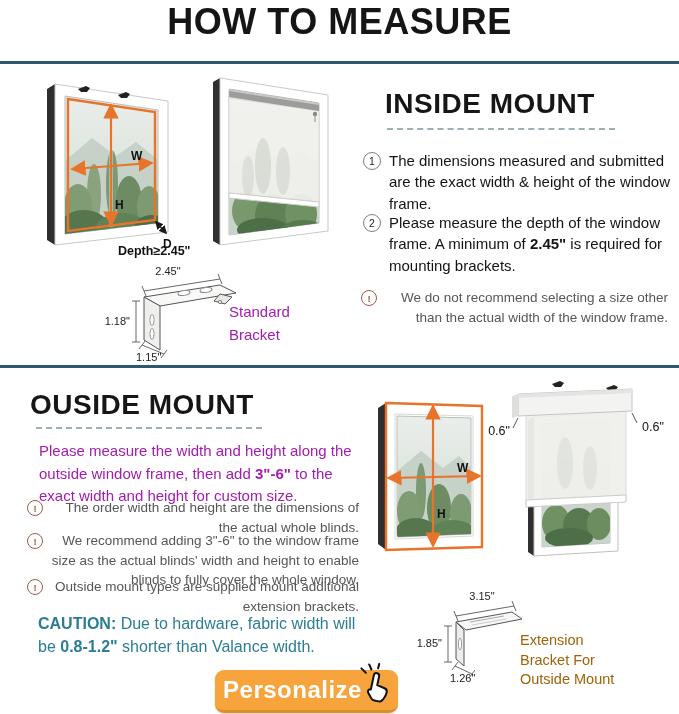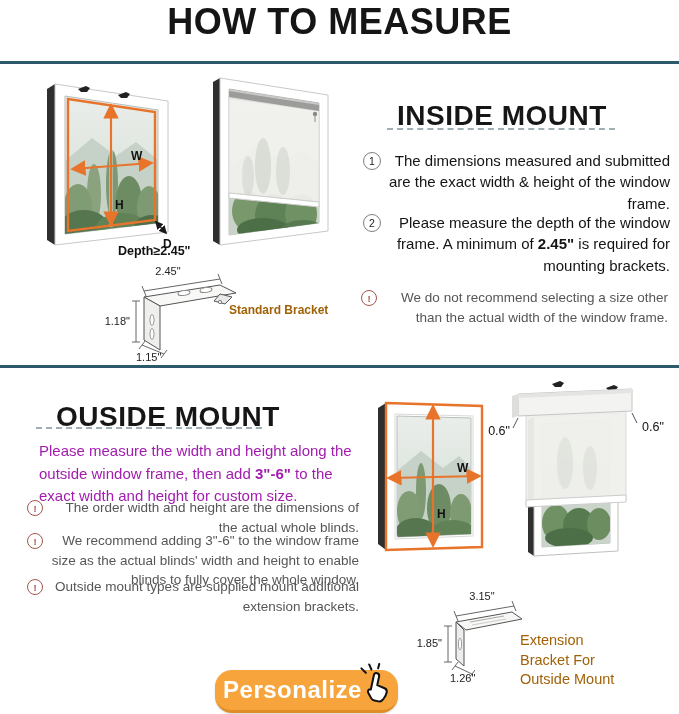--- a/index.html
+++ b/index.html
@@ -4,55 +4,55 @@
 <style>
   html,body{margin:0;padding:0;background:#fff;}
   .page{position:relative;width:679px;height:714px;background:#fff;overflow:hidden;
         font-family:"Liberation Sans",sans-serif;color:#111;}
   .title{position:absolute;top:1px;left:0;width:100%;text-align:center;margin:0;
          font-size:36px;font-weight:700;letter-spacing:.5px;color:#151515;}
   .subtitle{position:absolute;top:37px;left:0;width:100%;text-align:center;margin:0;
             font-size:17px;color:#1c1c1c;}
   .rule{position:absolute;left:0;width:679px;height:3px;background:#2b5b6b;}
   .r1{top:61px}.r2{top:365px}
-  h2.sec{position:absolute;margin:12px;font-size:28px;font-weight:700;letter-spacing:.5px;color:#161616;}
+  h2.sec{position:absolute;margin:0;font-size:28px;font-weight:700;letter-spacing:.5px;color:#161616;}
   .t-in{left:385px;top:88px}
-  .t-out{left:44px;top:389px}
+  .t-out{left:30px;top:389px}
   .dash{position:absolute;height:0;border-top:2px dashed #9fb0b5;}
   .d-in{left:387px;top:128px;width:228px}
   .d-out{left:36px;top:427px;width:226px}
   .step{position:absolute;display:flex;gap:8px;width:307px;}
   .s1{left:363px;top:150px}.s2{left:363px;top:212px}
   .num{flex:0 0 auto;width:16px;height:16px;border:1px solid #808080;border-radius:50%;
        font-size:10.5px;color:#222;display:flex;align-items:center;justify-content:center;margin-top:2px;}
-  .stext{font-size:15px;line-height:1.42;color:#141414;text-align:right;}
+  .stext{font-size:15px;line-height:1.42;color:#141414;}
   .note{position:absolute;display:flex;gap:8px;}
   .bang{flex:0 0 auto;width:14px;height:14px;border:1.4px solid #a2584e;border-radius:50%;
         color:#a2584e;font-size:9.5px;font-weight:700;display:flex;align-items:center;
         justify-content:center;margin-top:2px;}
   .ntext{font-size:13.5px;line-height:1.45;color:#565656;text-align:right;}
   .n-in{left:361px;top:288px;width:307px}
   .n-o1{left:27px;top:498px;width:332px}
   .n-o2{left:27px;top:531px;width:332px}
   .n-o3{left:27px;top:577px;width:332px}
   .intro{position:absolute;left:39px;top:440px;width:332px;font-size:15px;line-height:1.5;color:#a21caf;}
   .caution{position:absolute;left:38px;top:612px;width:338px;font-size:16px;line-height:1.45;color:#2b7d96;}
   .cb{font-weight:700;}
   .depth{position:absolute;left:118px;top:244px;font-size:12.5px;font-weight:600;color:#111;}
-  .brkAname{position:absolute;left:229px;top:301px;width:100px;font-size:12px;line-height:1.5;color:#a16207;font-weight:bold;}
+  .brkAname{position:absolute;left:229px;top:301px;width:100px;font-size:15px;line-height:1.5;color:#a21caf;}
   .extname{position:absolute;left:520px;top:631px;font-size:14.5px;line-height:1.35;color:#a16207;}
   svg{position:absolute;display:block;}
   .winA{left:34px;top:76px;width:152px;height:180px}
   .winB{left:203px;top:76px;width:138px;height:182px}
   .brkA{left:92px;top:262px;width:155px;height:103px}
   .winC{left:371px;top:386px;width:120px;height:182px}
   .shadeD{left:480px;top:378px;width:200px;height:192px}
   .brkB{left:412px;top:586px;width:175px;height:100px}
   .btn{position:absolute;left:215px;top:670px;width:183px;height:40px;background:#f7a43c;
-       border-radius:17px;border-bottom:3px solid #df8d24;box-shadow:0 1px 2px rgba(0,0,0,.18);
+       border-radius:9px;border-bottom:3px solid #df8d24;box-shadow:0 1px 2px rgba(0,0,0,.18);
        display:flex;align-items:center;justify-content:center;cursor:pointer;}
   .btn-label{font-size:24px;font-weight:700;color:#fff;letter-spacing:.5px;padding-right:28px;}
   .hand{position:absolute;right:2px;top:-8px;width:38px;height:44px;}
   svg text{font-family:"Liberation Sans",sans-serif;}
 </style>
 </head>
 <body>
 
 <div class="page">
 
@@ -187,20 +187,21 @@
   </div>
   <div class="note n-o2">
     <span class="bang">!</span>
     <span class="ntext">We recommend adding 3"-6" to the window frame size as the actual blinds' width and height to enable blinds to fully cover the whole window.</span>
   </div>
   <div class="note n-o3">
     <span class="bang">!</span>
     <span class="ntext">Outside mount types are supplied mount additional extension brackets.</span>
   </div>
 
+  <div class="caution"><span class="cb">CAUTION: </span><span>Due to hardware, fabric width will be </span><span class="cb">0.8-1.2"</span><span> shorter than Valance width.</span></div>
 
   <svg class="winC" viewBox="0 0 120 182">
     <defs>
       <linearGradient id="skyC" x1="0" y1="0" x2="0" y2="1">
         <stop offset="0" stop-color="#eaeeeb"></stop>
           <stop offset="1" stop-color="#d3dcd2"></stop>
       </linearGradient>
       <clipPath id="clipC">
           <polygon points="26,30 100,32 100,148 26,151"></polygon>
         </clipPath>

